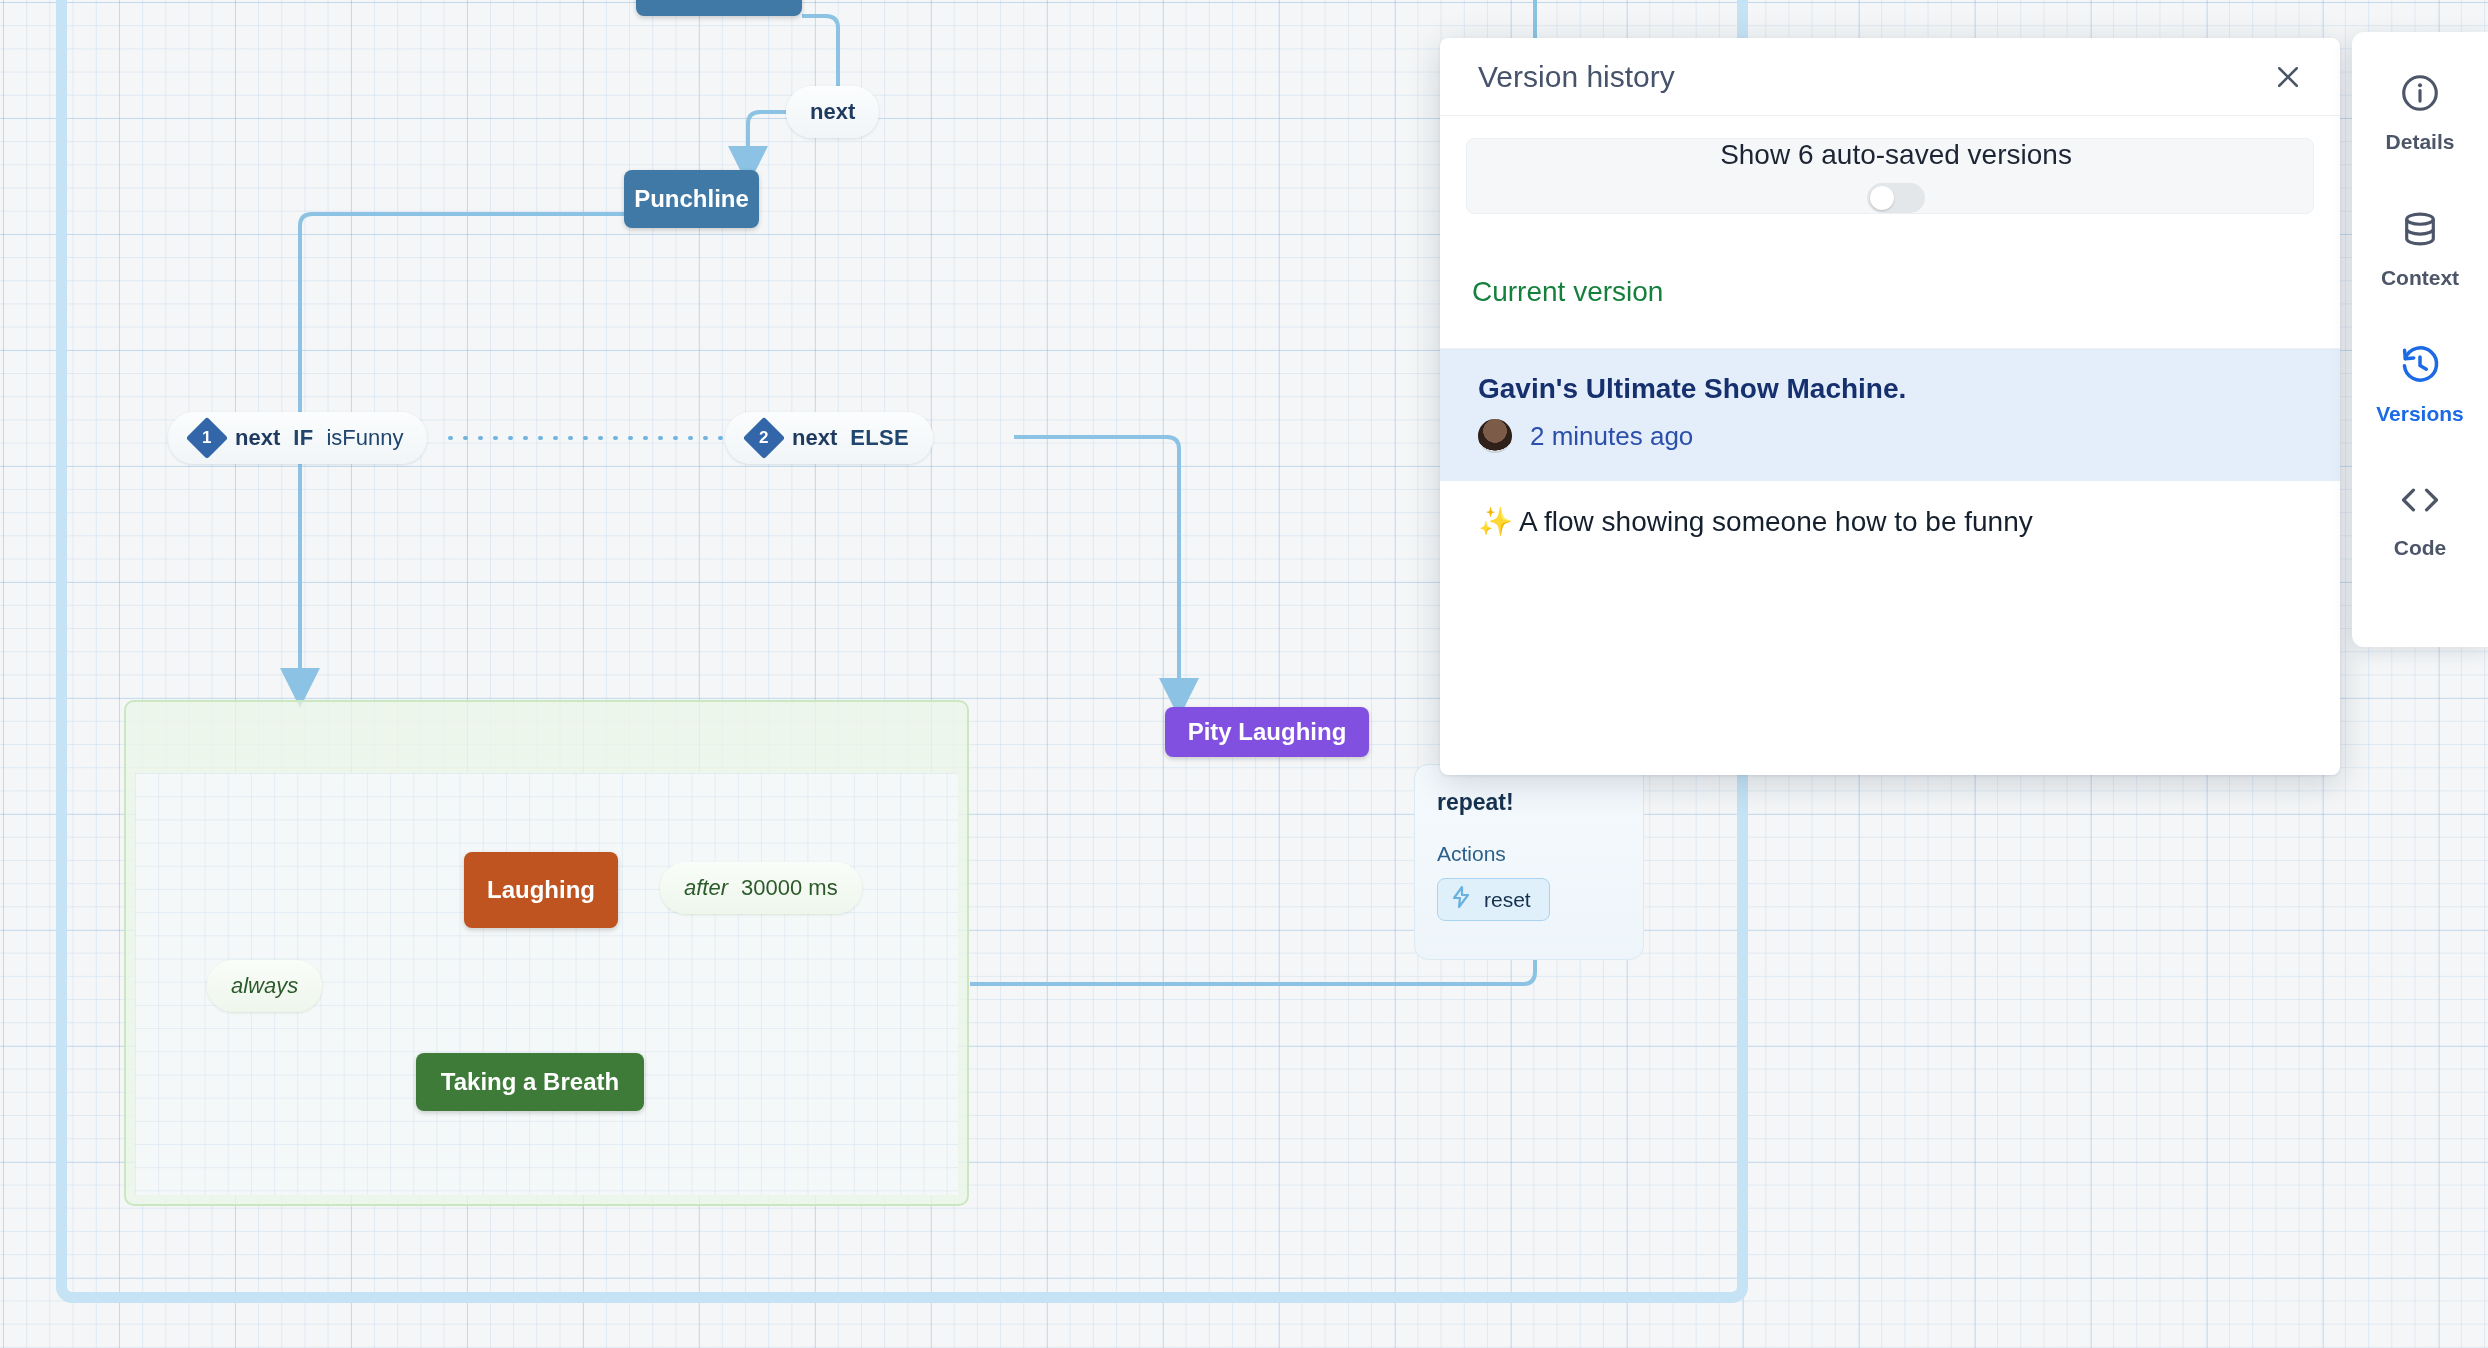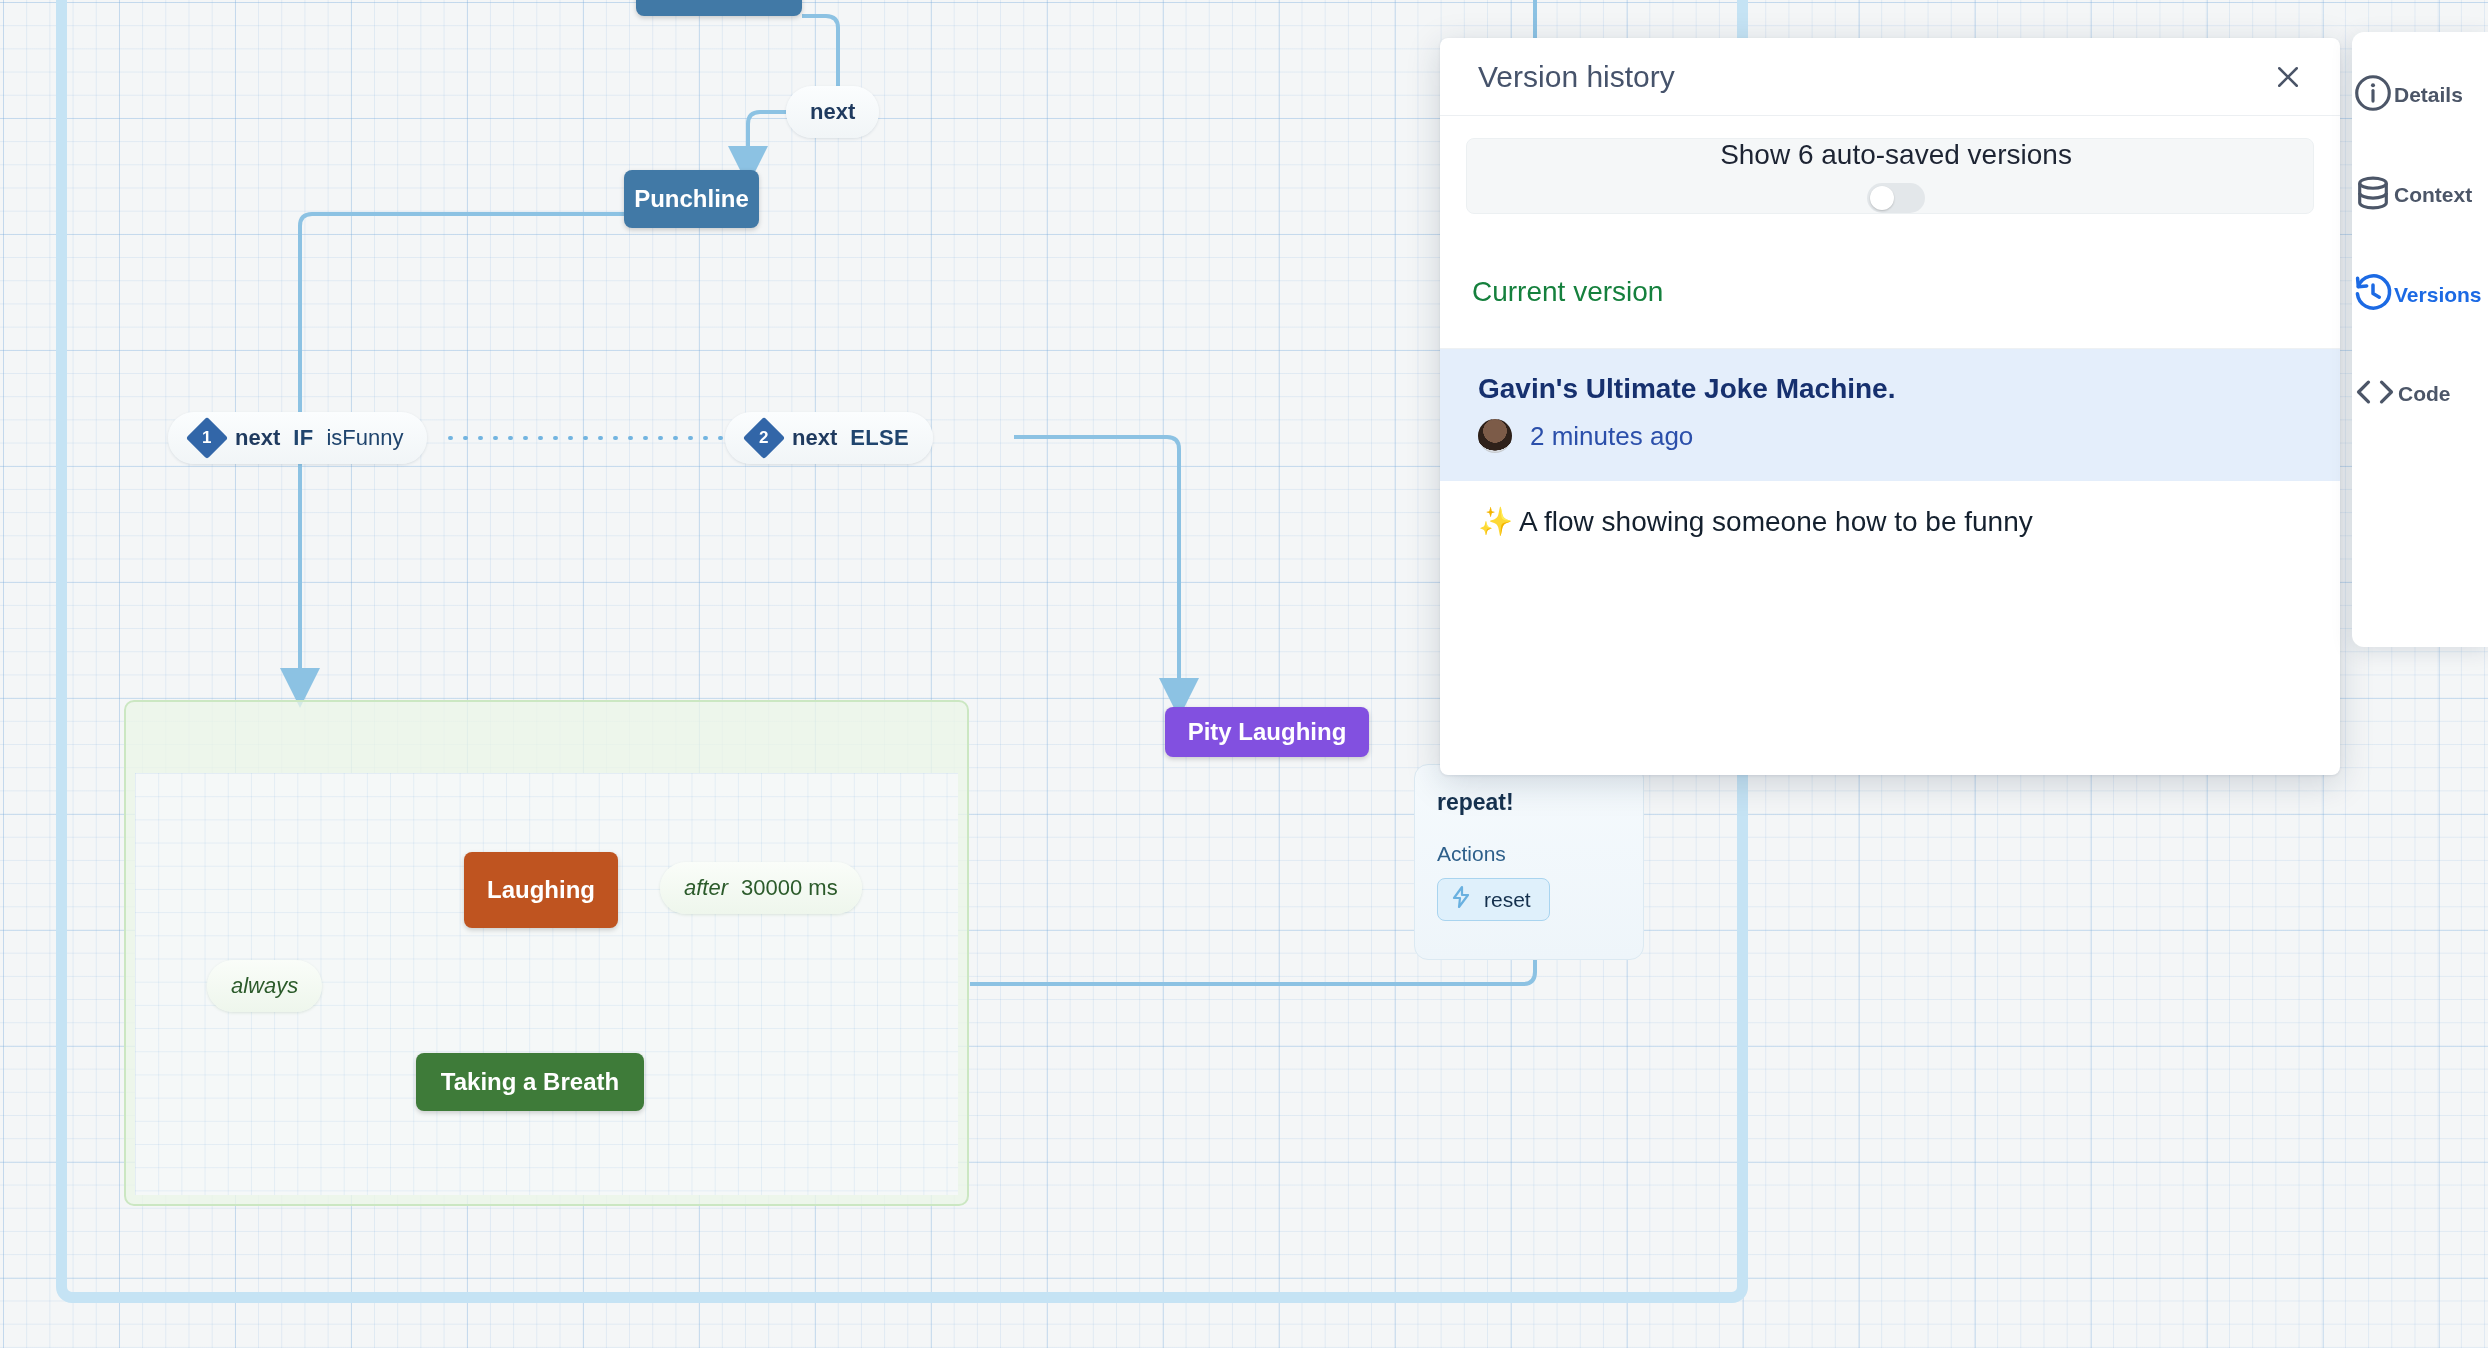--- a/index.html
+++ b/index.html
@@ -217,21 +217,21 @@
     width: 136px; height: 615px;
     background: #fff;
     border-radius: 12px 0 0 12px;
     box-shadow: 0 4px 22px rgba(20,40,70,.12);
     display: flex; flex-direction: column;
     align-items: center;
     padding-top: 40px;
     gap: 54px;
   }
   .tool-item {
-    display: flex; flex-direction: row; align-items: center; 
+    display: flex; flex-direction: column; align-items: center; gap: 12px;
     color: #4c5668; cursor: pointer;
     width: 100%;
   }
   .tool-item .tlabel { font-size: 21px; font-weight: bold; }
   .tool-item.active { color: #1c6ae4; }
 </style>
 </head>
 <body>
 
 <div id="canvas">
@@ -356,21 +356,21 @@
   <div id="vp-toggle-row">
     <span id="vp-toggle-label">Show 6 auto-saved versions</span>
     <span class="switch">
       <span class="knob"></span>
     </span>
   </div>
 
   <div id="vp-current">Current version</div>
 
   <div class="version-row selected">
-    <div class="vtitle">Gavin's Ultimate Joke Machine.</div>
+    <div class="vtitle">Gavin's Ultimate Show Machine.</div>
     <div class="vmeta">
       <span class="avatar"></span>
       <span>2 minutes ago</span>
     </div>
   </div>
 
   <div class="version-row plain">
     <div class="vtitle">✨ A flow showing someone how to be funny</div>
   </div>
 </div>

